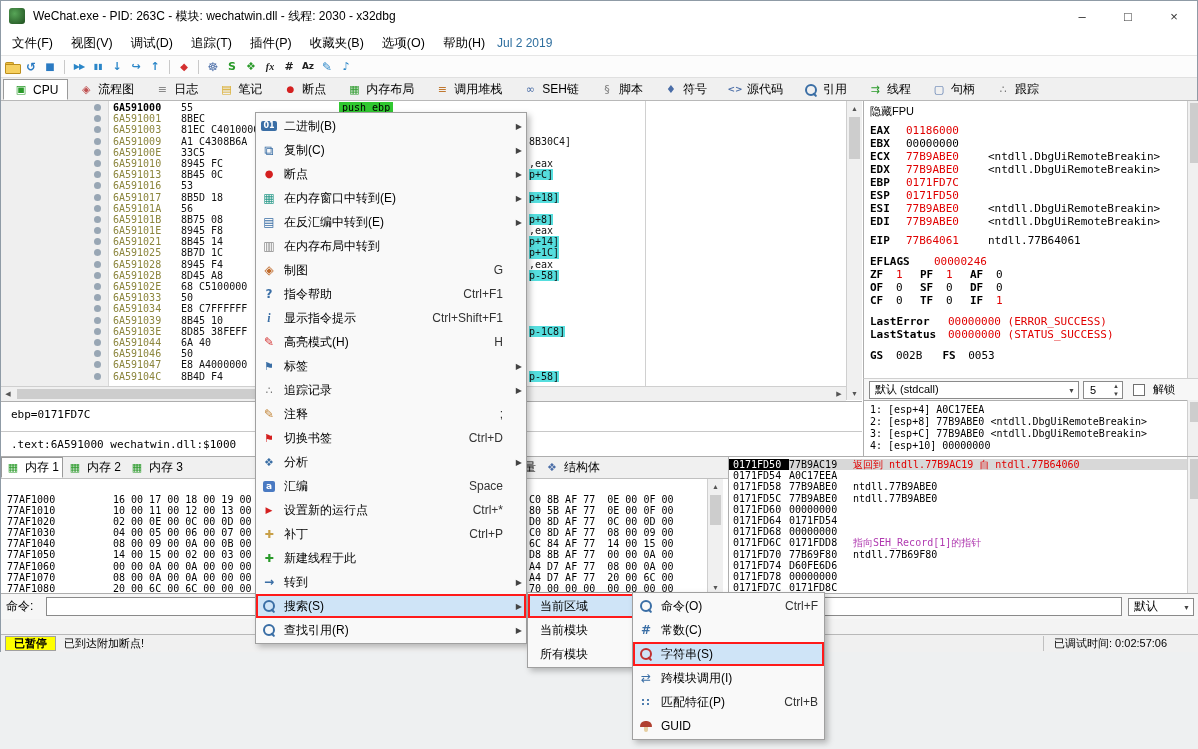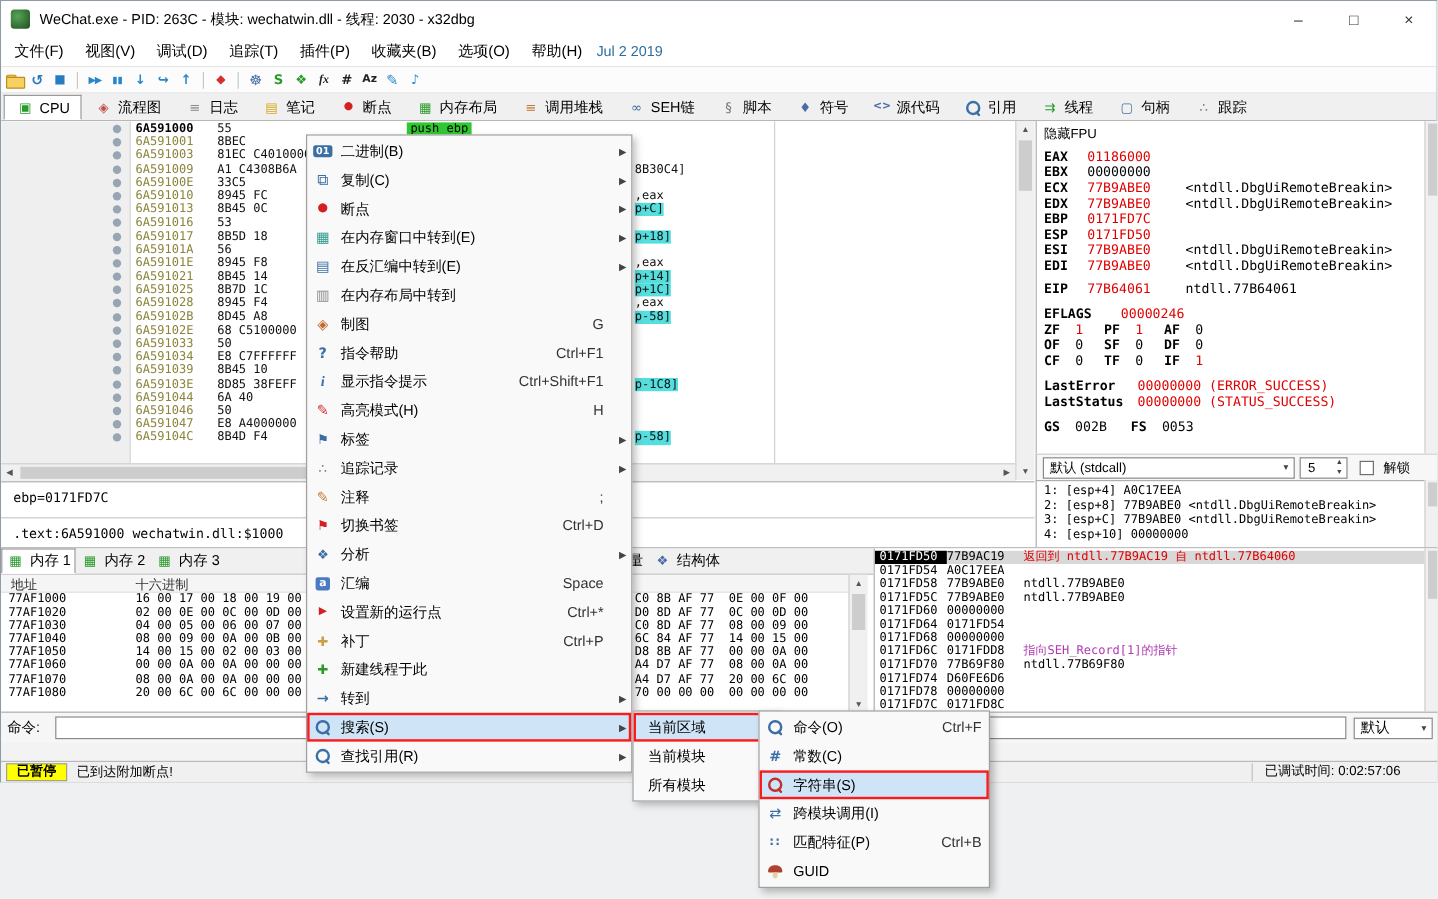--- a/index.html
+++ b/index.html
@@ -451,20 +451,27 @@
           </div>
 
           <div class="drow">
             <span class="dot"></span>
             <span class="daddr">6A59101A</span>
             <span class="dbytes">56</span>
             <span class="dinstr"></span>
             <span class="dtail"></span>
           </div>
 
+          <div class="drow cyan">
+            <span class="dot"></span>
+            <span class="daddr">6A59101B</span>
+            <span class="dbytes">8B75 08</span>
+            <span class="dinstr"></span>
+            <span class="dtail">p+8]</span>
+          </div>
 
           <div class="drow">
             <span class="dot"></span>
             <span class="daddr">6A59101E</span>
             <span class="dbytes">8945 F8</span>
             <span class="dinstr"></span>
             <span class="dtail">,eax</span>
           </div>
 
           <div class="drow cyan">
@@ -769,32 +776,33 @@
           <div class="btab gap">
             <span class="mi" data-icon="locals"></span>
             <span>局部变量</span>
           </div>
 
           <div class="btab">
             <span class="mi" data-icon="struct"></span>
             <span>结构体</span>
           </div>
         </div>
-      <div id="memhead">
-        <span class="h1">地址</span>
-        <span class="h2">十六进制</span>
-      </div>
       <div id="memrows">
 
           <div class="mrow">
             <span class="maddr">77AF1000</span>
             <span class="mleft">16 00 17 00 18 00 19 00</span>
             <span class="mright">C0 8B AF 77  0E 00 0F 00</span>
           </div>
 
+          <div class="mrow">
+            <span class="maddr">77AF1010</span>
+            <span class="mleft">10 00 11 00 12 00 13 00</span>
+            <span class="mright">80 5B AF 77  0E 00 0F 00</span>
+          </div>
 
           <div class="mrow">
             <span class="maddr">77AF1020</span>
             <span class="mleft">02 00 0E 00 0C 00 0D 00</span>
             <span class="mright">D0 8D AF 77  0C 00 0D 00</span>
           </div>
 
           <div class="mrow">
             <span class="maddr">77AF1030</span>
             <span class="mleft">04 00 05 00 06 00 07 00</span>

